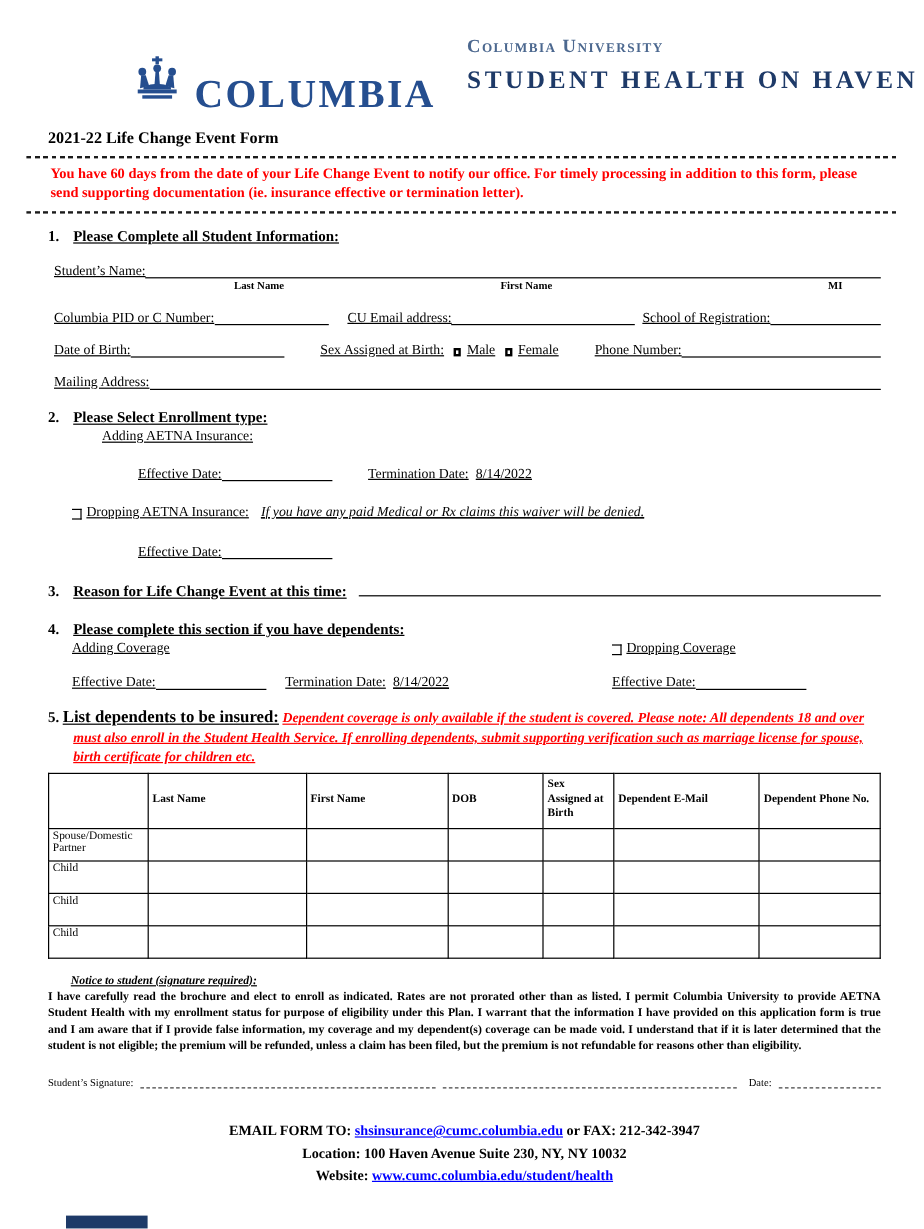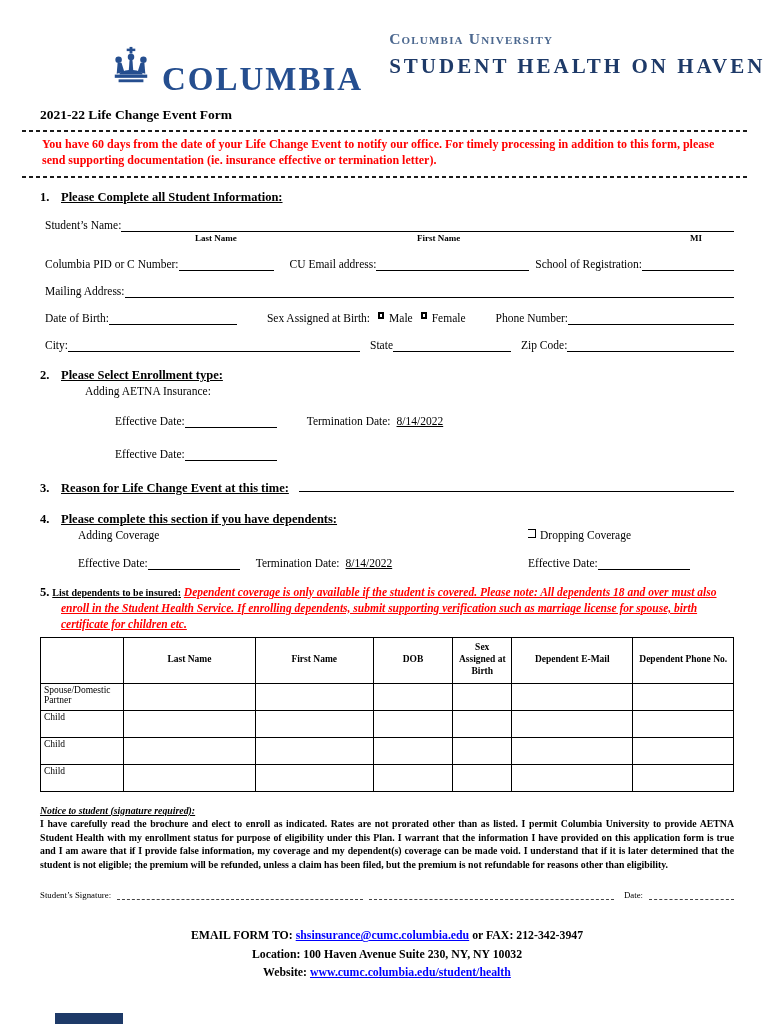--- a/index.html
+++ b/index.html
@@ -20,57 +20,57 @@
   .form-title { text-align:left; font-weight:700; font-size:13.5px; margin-top:9px; }
   
   .dashes { height:2px; margin:7px -14px 0 -18px;
     background:repeating-linear-gradient(90deg,#1b1b1b 0 4px, transparent 4px 7px); }
   .red-warning { color:#FF0000; font-weight:700; text-align:left; font-size:12px;
     line-height:1.32; margin:5px 2px 4px 2px; }
   
   .sec-head { display:flex; align-items:baseline; font-weight:700; font-size:12.5px; }
   .sec-num { width:21px; flex:0 0 21px; }
   .sec-title { text-decoration:underline; }
-  .row { display:flex; align-items:flex-start; white-space:nowrap; }
+  .row { display:flex; align-items:flex-end; white-space:nowrap;text-decoration:underline; }
   .lbl { white-space:nowrap; }
   .fill { flex:1 1 auto; border-bottom:1px solid #000; height:13px; min-width:20px; }
   .blank { display:inline-block; border-bottom:1px solid #000; height:13px; flex:0 0 auto; }
   .dfill { flex:1 1 auto; border-bottom:1.5px dashed #444; height:10px; }
   .gap6{width:6px;flex:0 0 6px;} .gap10{width:10px;flex:0 0 10px;}
   .gap16{width:16px;flex:0 0 16px;} .gap30{width:30px;flex:0 0 30px;}
   .cb { width:6px; height:7px; border:2px solid #000; display:inline-block; margin:0 5px 1px 8px; }
   .cb-open { width:8px; height:9px; border:1.6px solid #000; border-left:none; display:inline-block; margin:0 4px 0 0; }
   .sub-labels { position:relative; height:13px; font-size:9px; font-weight:700; }
   .sub-labels span { position:absolute; top:1px; }
   .ital-note { font-style:italic; text-decoration:underline; }
   .uval { text-decoration:underline; }
   
   .s4cols { display:flex; }
   .s4left { flex:0 0 450px; }
   
   .s5para { padding-left:21px; text-indent:-21px; line-height:1.38; margin-top:14px; }
-  .s5para .sec-title { font-size:10px;text-align:center; }
+  .s5para .sec-title { font-size:14px;text-align:center; }
   .s5red { color:#FF0000; font-weight:700; font-style:italic; text-decoration:underline; font-size:11.5px; }
   
   table.dep { width:100%; border-collapse:collapse; table-layout:fixed; margin-top:4px; }
   table.dep th, table.dep td { border:1px solid #000; font-size:9.5px; padding:1px 3px; vertical-align:top; }
-  table.dep th { font-weight:700; text-align:center; vertical-align:middle; height:46px; line-height:1.25; }
+  table.dep th { font-weight:700; text-align:left; vertical-align:middle; height:46px; line-height:1.25; }
   table.dep td { height:27px; }
   table.dep td.rowlab { font-size:9.5px; }
   
   .notice { margin-top:13px; font-size:9.8px; }
-  .notice-head { font-weight:700; font-style:italic; text-decoration:underline; }
+  .notice-head { font-weight:700; font-style:italic; text-decoration:underline;margin-left:19px; }
   .notice-body { font-weight:700; text-align:justify; line-height:1.42; margin-top:1px; }
   .sig-row { display:flex; align-items:flex-end; font-size:8.8px; margin-top:18px; }
   
   .footer { text-align:center; font-weight:700; font-size:11.8px; margin-top:26px; line-height:1.55; }
   .link { color:#0000FF; text-decoration:underline; cursor:pointer; }
   .artifact { position:absolute; left:55px; bottom:0; width:68px; height:11px; background:#1E3A68; } .mt12{margin-top:12px;} .mt13{margin-top:13px;}
   .mt14{margin-top:14px;} .mt16{margin-top:16px;} .mt18{margin-top:18px;} .mt20{margin-top:20px;}
-  .ml5{margin-left:5px;} .ml20{margin-left:20px;} .ml30{margin-left:38px;} .ml45{margin-left:45px;} .ml75{margin-left:75px;}
+  .ml5{margin-left:5px;} .ml20{margin-left:20px;} .ml30{margin-left:20px;} .ml45{margin-left:45px;} .ml75{margin-left:75px;}
 </style>
 </head>
 <body>
 
 <div class="page">
 
   <div class="logo-row">
     <div class="logo-left">
       <svg width="42" height="40" viewBox="0 0 44 40" aria-hidden="true">
         <g fill="#254E8F">
@@ -124,64 +124,60 @@
     <span class="blank" style="width:95px"></span>
     <span class="gap16"></span>
     <span class="lbl">CU Email address:</span>
     <span class="fill"></span>
     <span class="gap6"></span>
     <span class="lbl">School of Registration:</span>
     <span class="blank" style="width:92px"></span>
   </div>
 
   <div class="row mt14 ml5">
-    <span class="lbl">Mailing Address:</span>
-    <span class="fill"></span>
-  </div>
-
-  <div class="row mt14 ml5">
     <span class="lbl">Date of Birth:</span>
     <span class="blank" style="width:128px"></span>
     <span class="gap30"></span>
     <span class="lbl">Sex Assigned at Birth:</span>
     <span class="cb"></span>
     <span class="lbl">Male</span>
     <span class="cb"></span>
     <span class="lbl">Female</span>
     <span class="gap30"></span>
     <span class="lbl">Phone Number:</span>
     <span class="fill"></span>
   </div>
 
   <div class="row mt14 ml5">
-    <span class="lbl">City:</span>
-    <span class="blank" style="width:292px"></span>
-    <span class="gap10"></span>
-    <span class="lbl">State</span>
-    <span class="blank" style="width:118px"></span>
-    <span class="gap10"></span>
-    <span class="lbl">Zip Code:</span>
-    <span class="fill"></span>
-  </div>
+    <span class="lbl">Mailing Address:</span>
+    <span class="fill"></span>
+  </div>
+
 
   <div class="sec-head mt16">
     <span class="sec-num">2.</span>
     <span class="sec-title">Please Select Enrollment type:</span>
   </div>
   <div class="row ml45" style="margin-top:2px">
     <span class="lbl">Adding AETNA Insurance:</span>
     <span class="gap6"></span>
   </div>
   <div class="row ml75 mt18">
     <span class="lbl">Effective Date:</span>
     <span class="blank" style="width:92px"></span>
     <span class="gap30"></span>
     <span class="lbl">Termination Date:</span>
     <span class="gap6"></span>
     <span class="uval">8/14/2022</span>
+  </div>
+  <div class="row ml20 mt20">
+    <span class="cb-open"></span>
+    <span class="lbl">Dropping AETNA Insurance:</span>
+    <span class="gap10"></span>
+    <span class="ital-note">If you have any paid Medical or Rx claims this waiver will be denied.</span>
   </div>
   <div class="row ml75 mt20">
     <span class="lbl">Effective Date:</span>
     <span class="blank" style="width:92px"></span>
   </div>
 
   <div class="sec-head mt18">
     <span class="sec-num">3.</span>
     <span class="sec-title">Reason for Life Change Event at this time:</span>
     <span class="gap10"></span>

